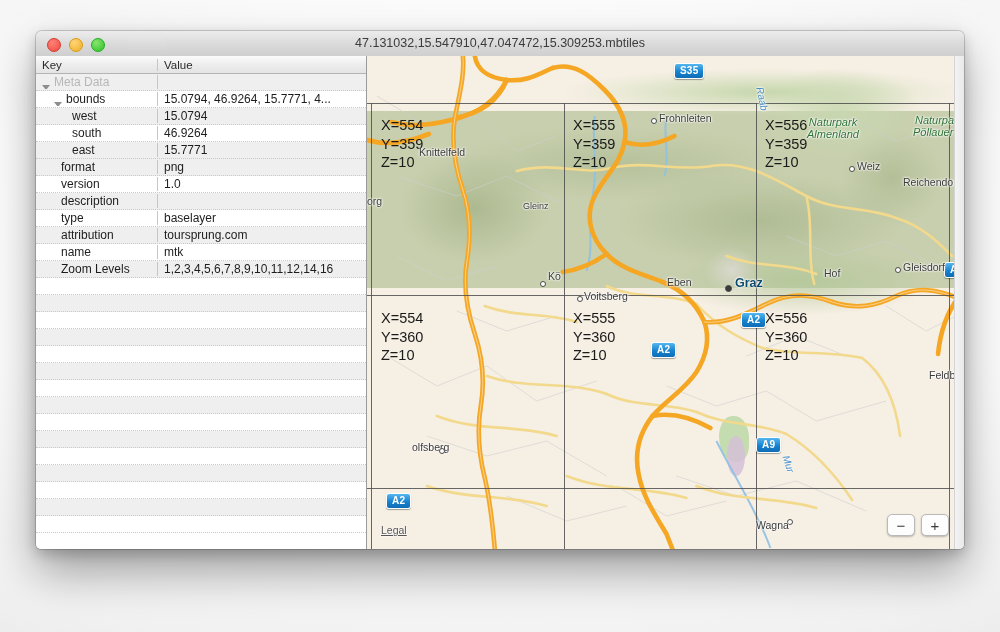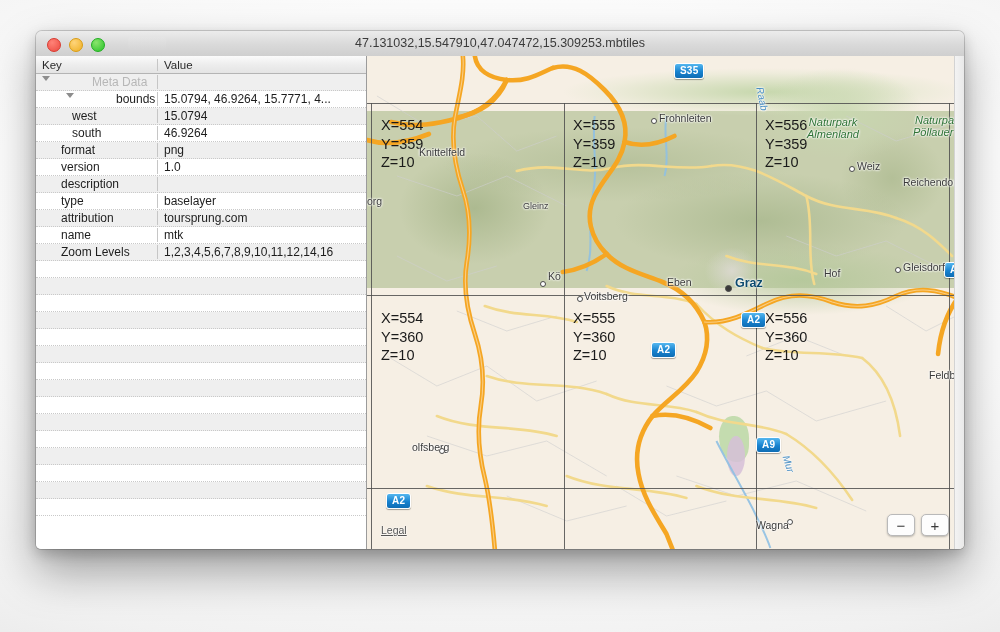--- a/index.html
+++ b/index.html
@@ -60,32 +60,32 @@
   .rows{position:absolute;top:18px;left:0;right:0;bottom:0;}
   .row{
     display:flex;height:17px;align-items:center;font-size:12px;color:#1d1d1d;
     border-bottom:1px dotted #c9c9c9;box-sizing:border-box;
   }
   .row.alt{background:#efefef;}
   .row.plain{background:#ffffff;}
   .cell-key{
     width:122px;flex:0 0 122px;box-sizing:border-box;
     border-right:1px solid #c6c6c6;white-space:nowrap;overflow:hidden;
-    display:flex;align-items:flex-start;gap:38px;
+    display:flex;align-items:flex-end;
   }
   .cell-val{
     flex:1;padding-left:6px;box-sizing:border-box;white-space:nowrap;overflow:hidden;
   }
   .tri{
     display:inline-block;width:0;height:0;margin-right:4px;
     border-left:4.5px solid transparent;border-right:4.5px solid transparent;
     border-top:5.5px solid #8d8d8d;position:relative;top:1px;
   }
   .ind0{padding-left:6px;}
-  .ind1{padding-left:30px;}
+  .ind1{padding-left:18px;}
   .ind2{padding-left:36px;}
   .ind-lbl{padding-left:25px;}
   .muted{color:#b7b7b7;}
 
   
   .map{
     position:relative;flex:1;overflow:hidden;
     background:#f6efe4;
   }
   .map-inner{position:absolute;inset:0;}
@@ -219,20 +219,26 @@
               <div class="cell-key ind2">
                 <span>west</span>
               </div>
               <div class="cell-val">15.0794</div>
             </div>
             <div class="row plain">
               <div class="cell-key ind2">
                 <span>south</span>
               </div>
               <div class="cell-val">46.9264</div>
+            </div>
+            <div class="row alt">
+              <div class="cell-key ind2">
+                <span>east</span>
+              </div>
+              <div class="cell-val">15.7771</div>
             </div>
             <div class="row alt">
               <div class="cell-key ind-lbl">
                 <span>format</span>
               </div>
               <div class="cell-val">png</div>
             </div>
             <div class="row plain">
               <div class="cell-key ind-lbl">
                 <span>version</span>

